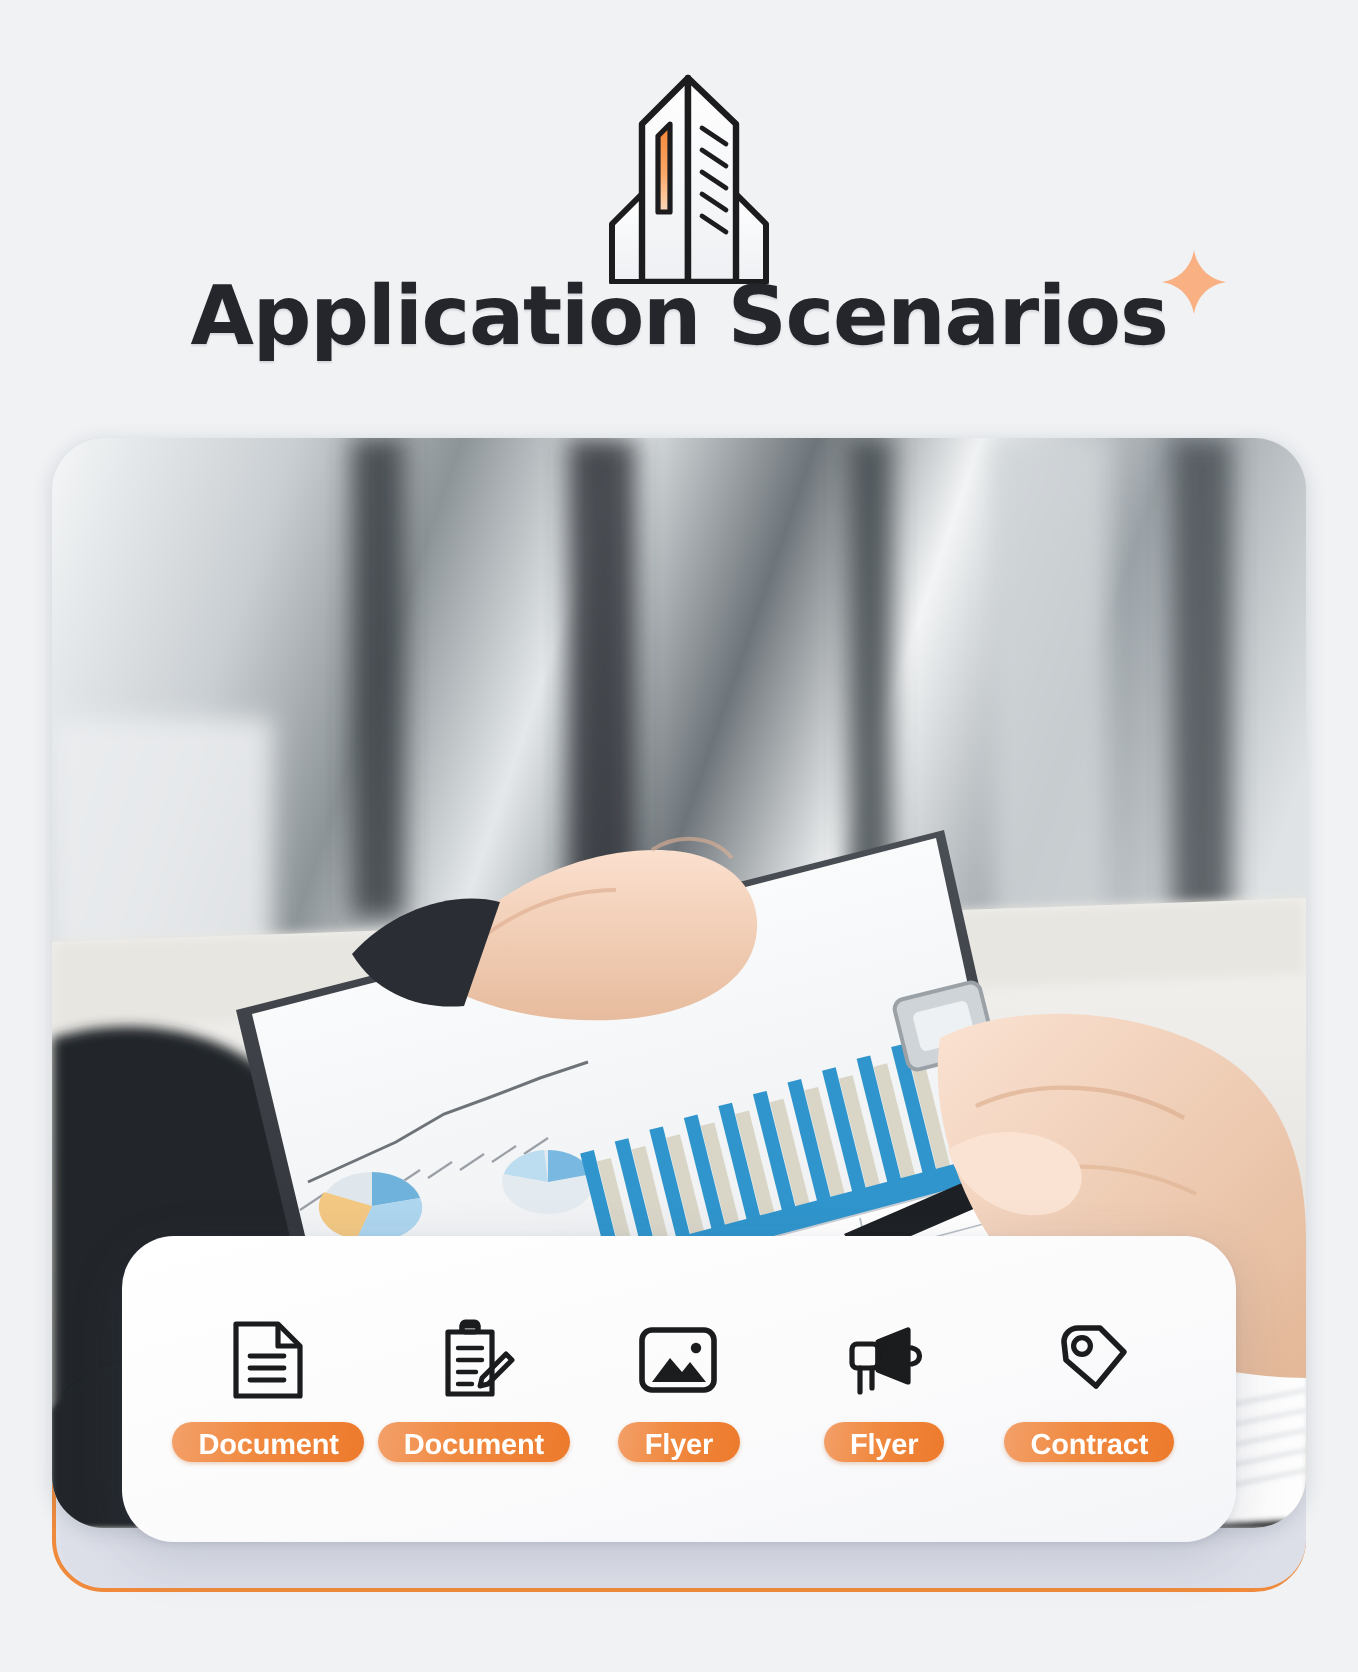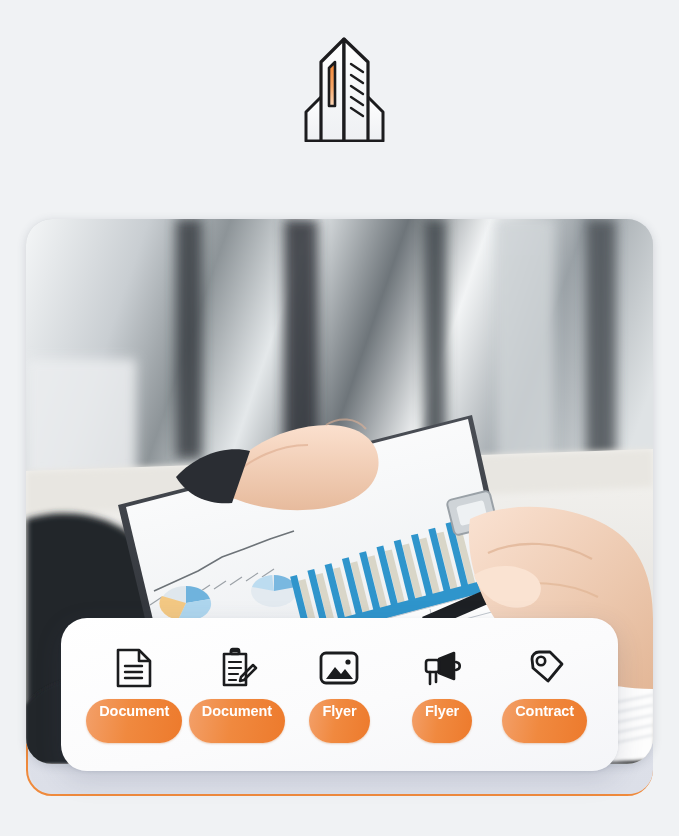--- a/index.html
+++ b/index.html
@@ -145,21 +145,21 @@
     display: flex;
     align-items: center;
     justify-content: center;
     margin-bottom: 9px;
   }
 
   .scenario-icon svg { display: block; }
 
   .scenario-label {
     display: inline-block;
-    padding: 5px 13px 24px;
+    padding: 5px 13px 0;
     border-radius: 999px;
     background: linear-gradient(100deg, #f3a06a 0%, #f0893f 45%, #ed7a2c 100%);
     color: #ffffff;
     font-size: 14.5px;
     font-weight: bold;
     line-height: 15px;
     white-space: nowrap;
     letter-spacing: -0.1px;
     box-shadow: 0 1px 2px rgba(190,110,50,0.30);
   }
@@ -198,20 +198,31 @@
         <g stroke="#1c1c1e" stroke-width="2.4" stroke-linecap="round">
           <line x1="62" y1="30" x2="74" y2="38"></line>
           <line x1="62" y1="41" x2="74" y2="49"></line>
           <line x1="62" y1="52" x2="74" y2="60"></line>
           <line x1="62" y1="63" x2="74" y2="71"></line>
           <line x1="62" y1="74" x2="74" y2="82"></line>
         </g>
       </svg>
     </div>
 
+    <div class="title-row">
+      <span class="title-wrap">
+        <span class="page-title">Application Scenarios</span>
+        <span class="sparkle">
+          <svg viewBox="0 0 34 34" xmlns="http://www.w3.org/2000/svg">
+            <path d="M17 1 C18.4 9.6 24.4 15.6 33 17 C24.4 18.4 18.4 24.4 17 33
+                     C15.6 24.4 9.6 18.4 1 17 C9.6 15.6 15.6 9.6 17 1 Z" fill="#f9b184"></path>
+          </svg>
+        </span>
+      </span>
+    </div>
 
   </div>
 
   <div class="card-stack">
 
     <div class="accent-shell">
       <div class="inner-panel"></div>
     </div>
 
     <div class="photo">

